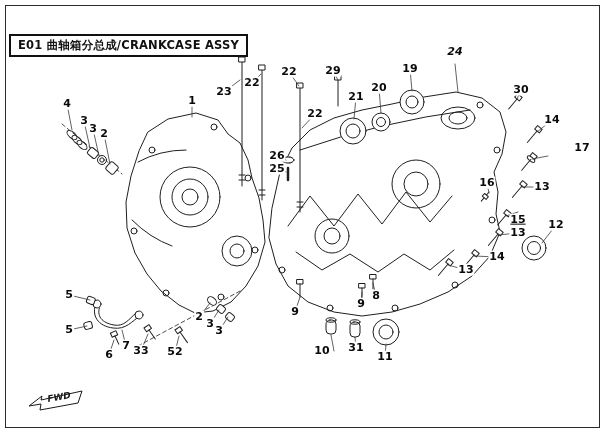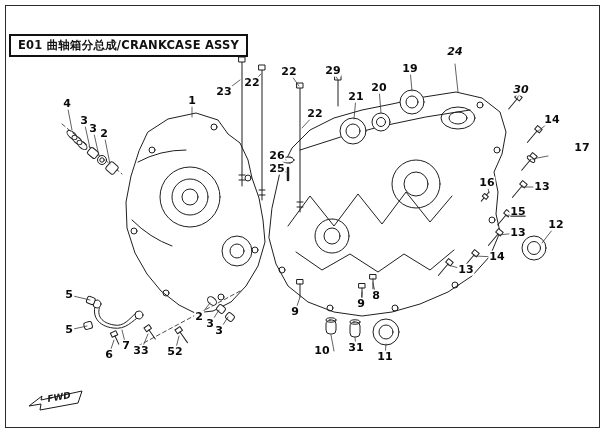--- a/index.html
+++ b/index.html
@@ -272,26 +272,26 @@
       <span class="callout" style="left: 192px; top: 101px;">1</span>
       <span class="callout" style="left: 224px; top: 92px;">23</span>
       <span class="callout" style="left: 252px; top: 83px;">22</span>
       <span class="callout" style="left: 289px; top: 72px;">22</span>
       <span class="callout" style="left: 315px; top: 114px;">22</span>
       <span class="callout" style="left: 333px; top: 71px;">29</span>
       <span class="callout" style="left: 356px; top: 97px;">21</span>
       <span class="callout" style="left: 379px; top: 88px;">20</span>
       <span class="callout" style="left: 410px; top: 69px;">19</span>
       <span class="callout" style="left: 455px; top: 52px; font-style: italic;">24</span>
-      <span class="callout" style="left: 521px; top: 90px; font-style: italic;">30</span>
+      <span class="callout" style="left: 521px; top: 90px;">30</span>
       <span class="callout" style="left: 552px; top: 120px;">14</span>
       <span class="callout" style="left: 548px; top: 148px; margin-left: 34px;">17</span>
       <span class="callout" style="left: 542px; top: 187px;">13</span>
       <span class="callout" style="left: 487px; top: 183px;">16</span>
-      <span class="callout" style="left: 518px; top: 212px; text-decoration: underline;">15</span>
+      <span class="callout" style="left: 518px; top: 220px; text-decoration: underline;">15</span>
       <span class="callout" style="left: 518px; top: 233px;">13</span>
       <span class="callout" style="left: 556px; top: 225px;">12</span>
       <span class="callout" style="left: 497px; top: 257px;">14</span>
       <span class="callout" style="left: 466px; top: 270px;">13</span>
       <span class="callout" style="left: 277px; top: 156px;">26</span>
       <span class="callout" style="left: 277px; top: 169px;">25</span>
       <span class="callout" style="left: 69px; top: 295px;">5</span>
       <span class="callout" style="left: 69px; top: 330px;">5</span>
       <span class="callout" style="left: 109px; top: 355px;">6</span>
       <span class="callout" style="left: 126px; top: 346px;">7</span>

